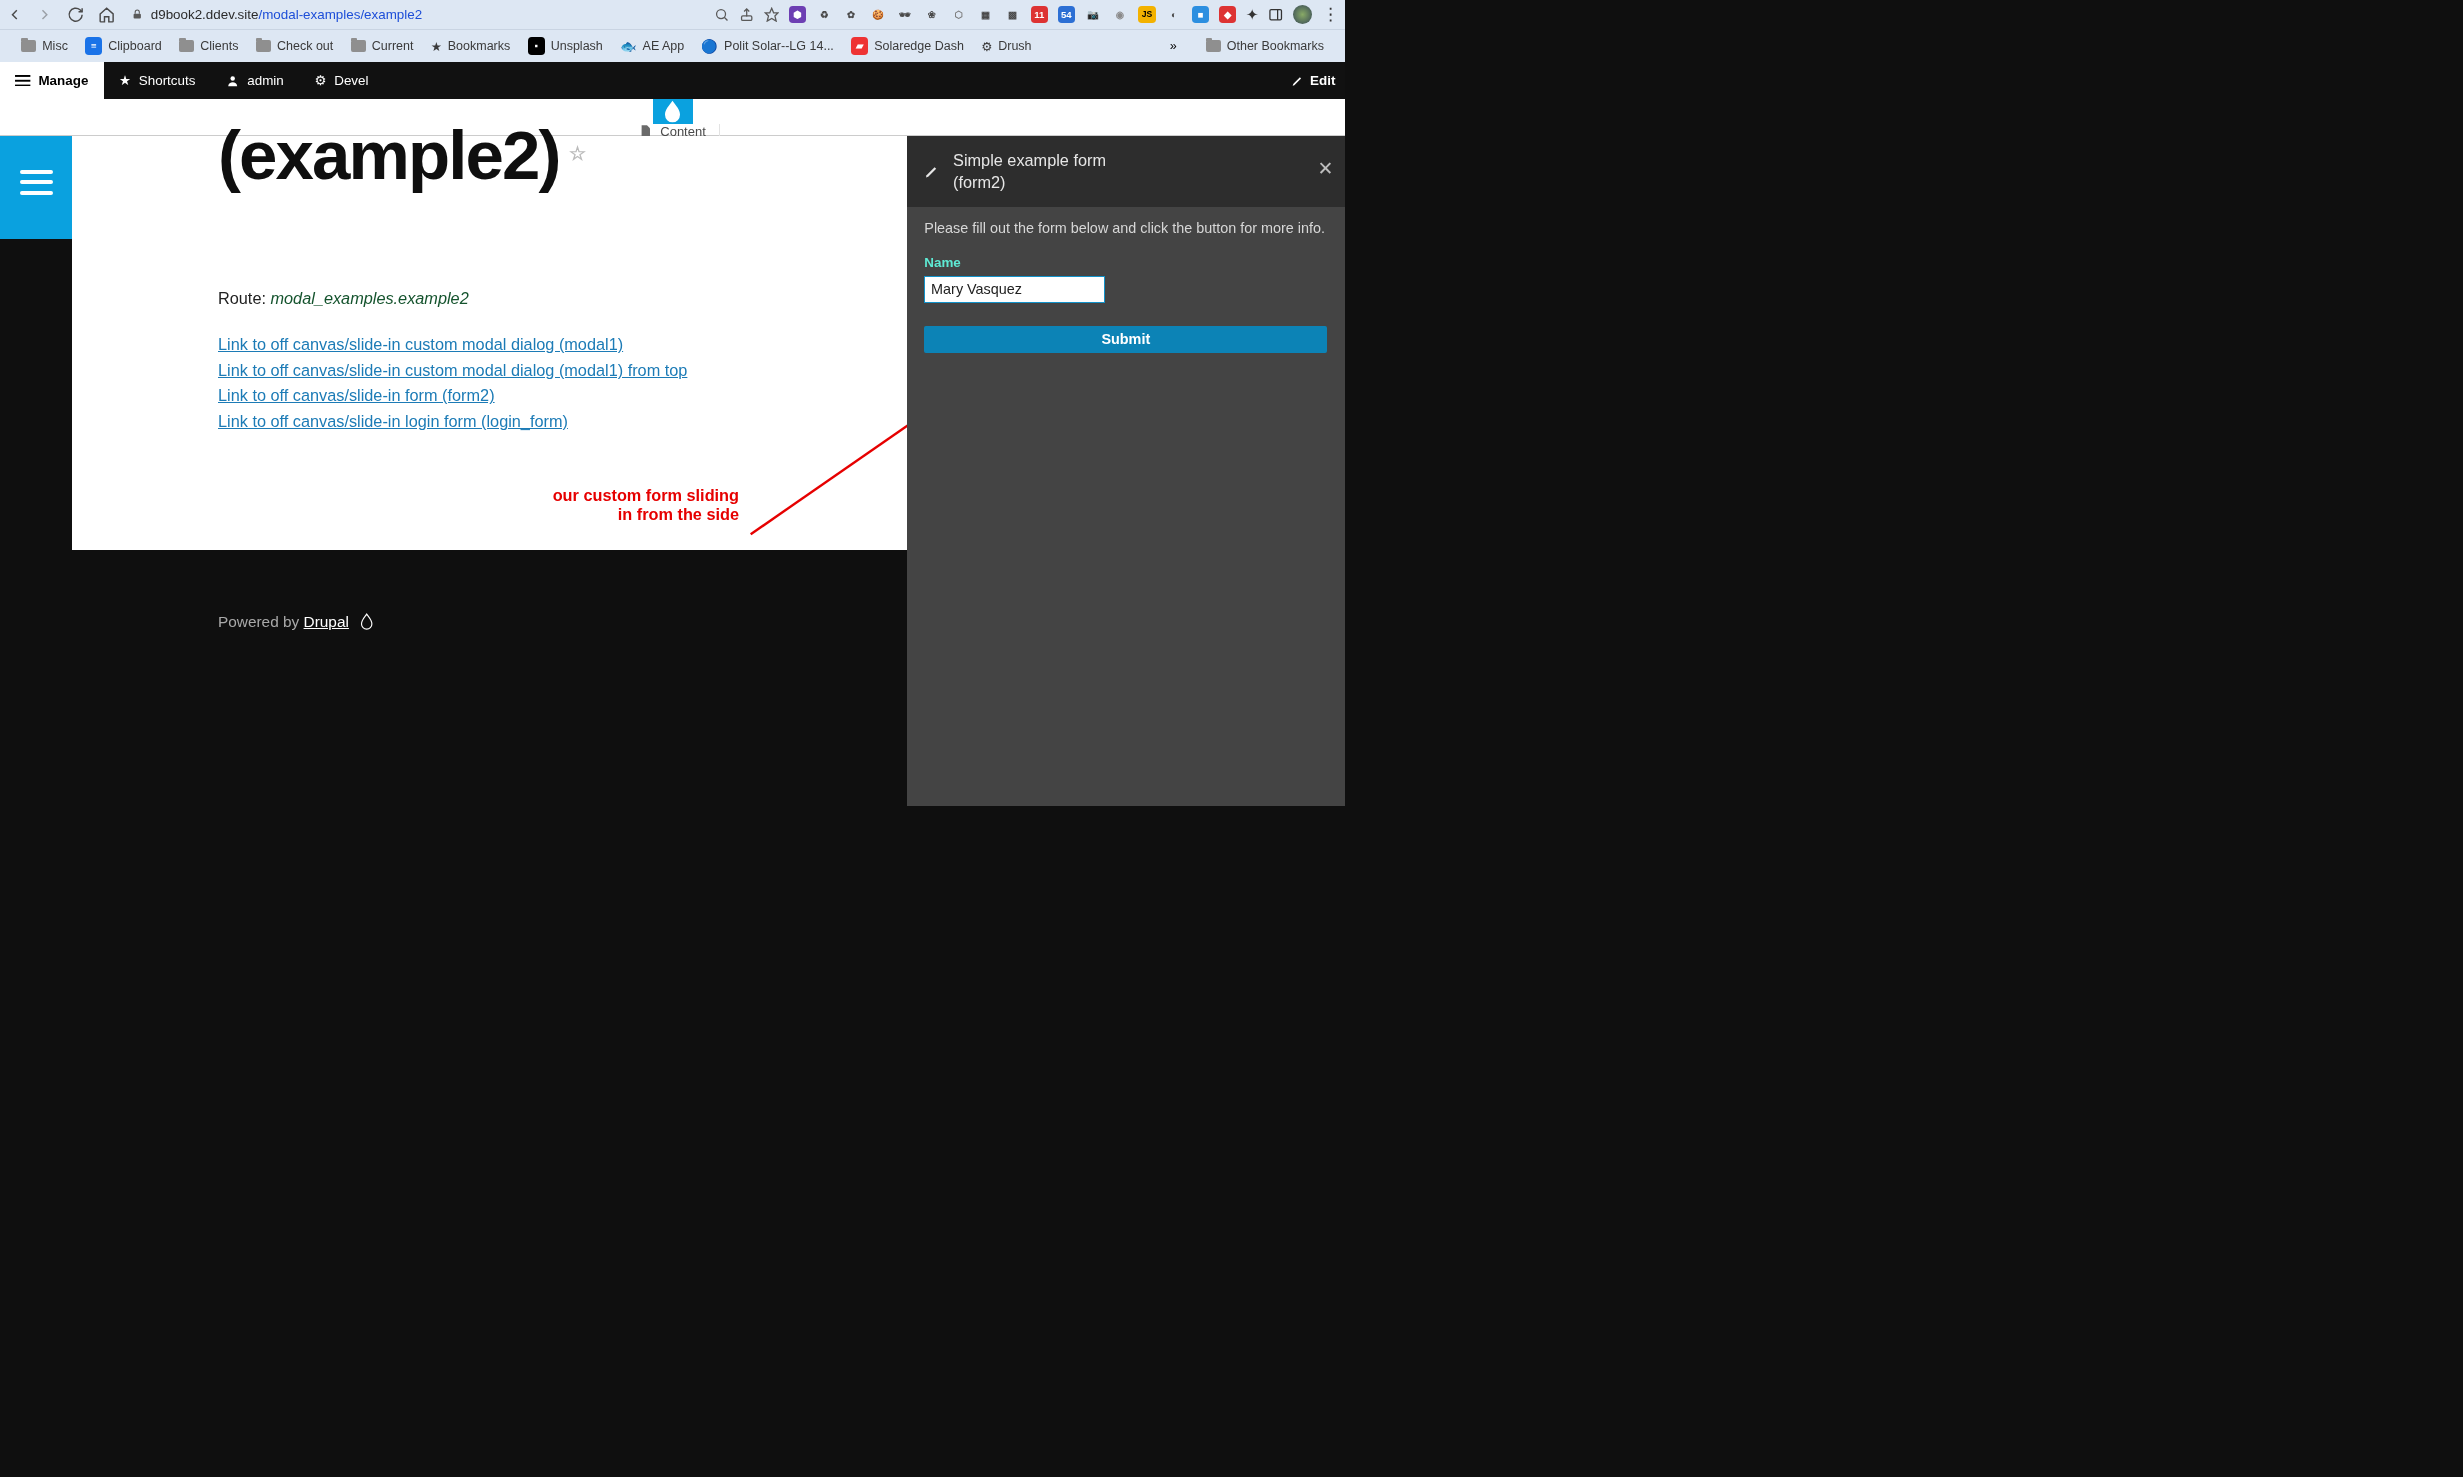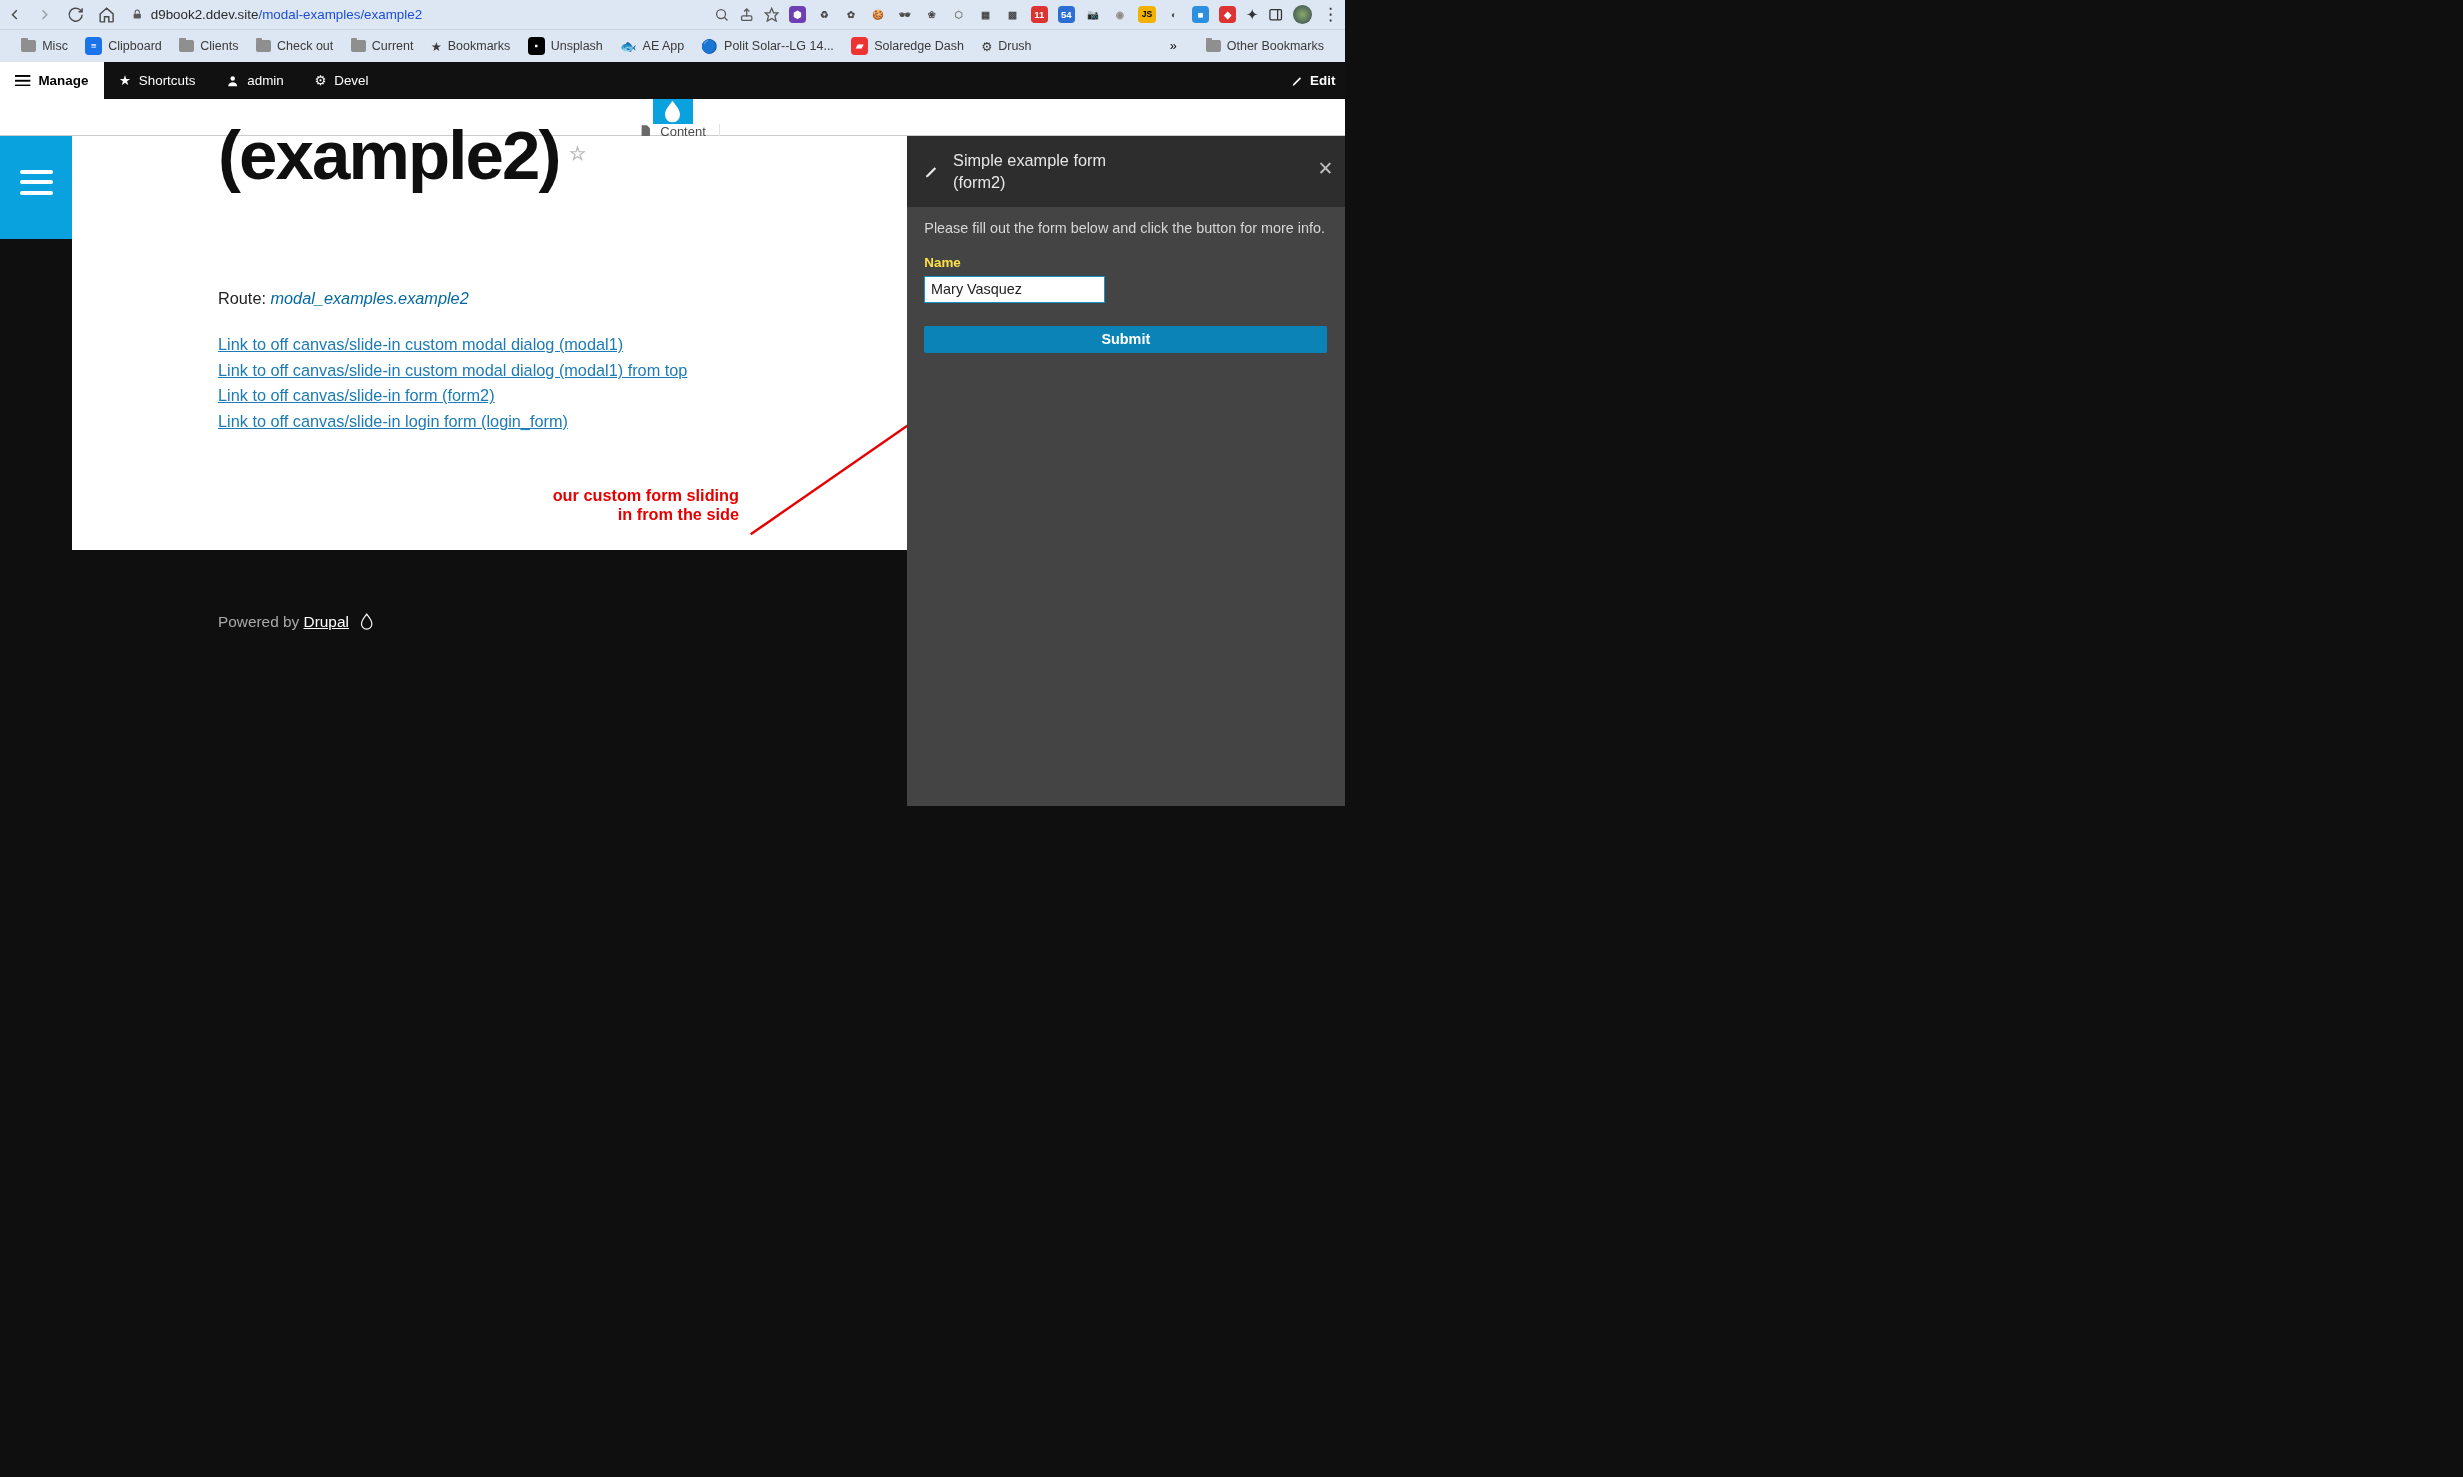--- a/index.html
+++ b/index.html
@@ -120,21 +120,21 @@
     font-weight: 900;
     color: #0f0f0f;
     line-height: 0.9;
     letter-spacing: -1.9px;
     margin-top: -23px;
   }
   .star-icon {
     font-size: 19px; color: #bbb; margin-left: 9.6px; vertical-align: 19px;
   }
   .route-line { margin-top: 102px; font-size: 16.3px; color: #222; }
-  .route-line em { color: #0369a1; font-style: italic; }
+  .route-line em { color: #14532d; font-style: italic; }
   .links-list { margin-top: 27px; display: flex; flex-direction: column; gap: 6.7px; }
   .links-list a { color: #1c7bb6; text-decoration: underline; font-size: 16.3px; }
 
   .annotation {
     position: absolute;
     color: #e60000;
     font-weight: bold;
     font-size: 16.3px;
     text-align: right;
   }
@@ -168,21 +168,21 @@
     gap: 13.4px;
     position: relative;
   }
   .oc-title-block { line-height: 1.35; font-size: 16.3px; }
   .oc-close {
     position: absolute; right: 11.5px; top: 21px;
     font-size: 19px; color: #bdbdbd; cursor: pointer;
   }
   .oc-body { padding: 13.4px 17.3px; font-size: 13.4px; }
   .oc-desc { color: #d7d7d7; margin-bottom: 19px; font-size: 14.4px; }
-  .oc-label { font-size: 13.4px; font-weight: 600; color: #fde047; margin-bottom: 5.8px; display: block; }
+  .oc-label { font-size: 13.4px; font-weight: 600; color: #5eead4; margin-bottom: 5.8px; display: block; }
   .oc-input {
     width: 181px; height: 27px; border: 1.9px solid #1292c9;
     padding: 1.9px 5.8px; font-size: 14.4px; background: #fff; color: #222;
     outline: none;
   }
   .oc-submit {
     margin-top: 23px;
     width: 403px; max-width: calc(100% - 0px);
     height: 27px;
     background: #0c83b6;

